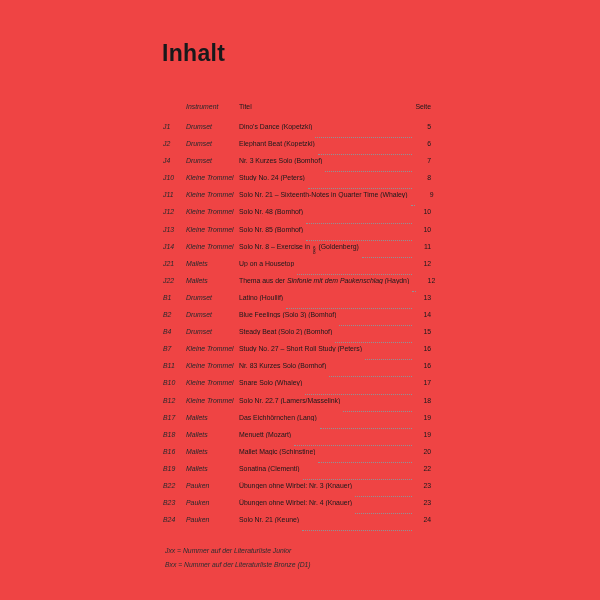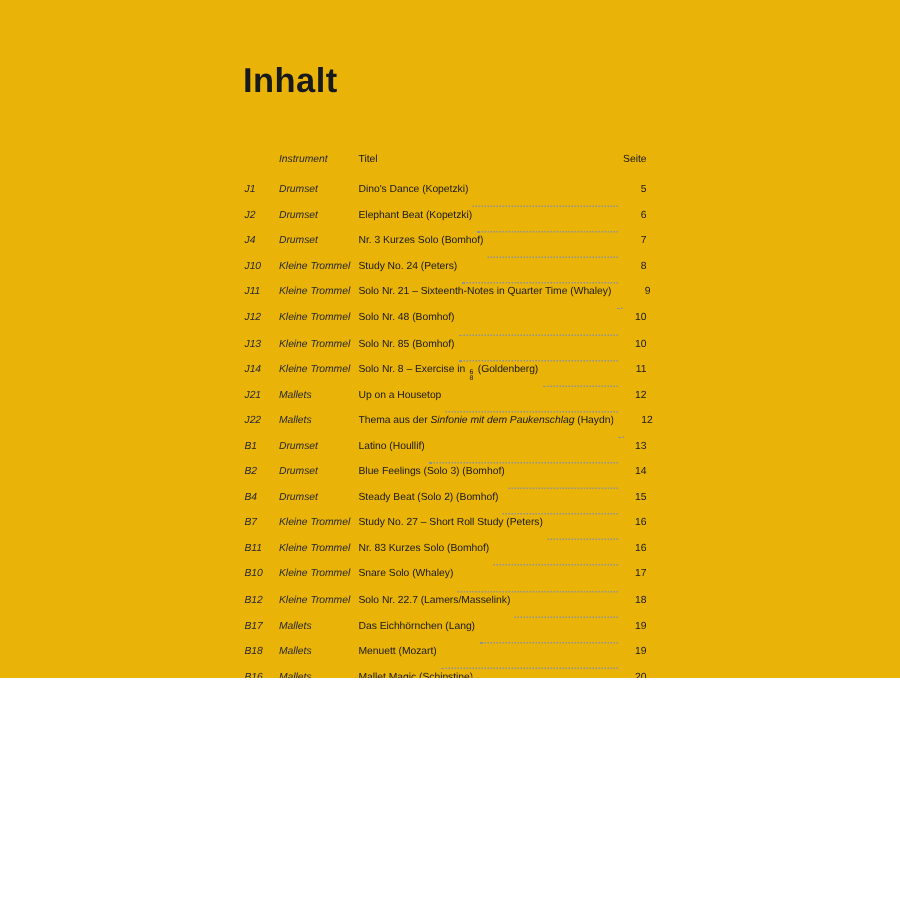--- a/index.html
+++ b/index.html
@@ -4,22 +4,22 @@
 <style>
   html,body{margin:0;padding:0;}
   body{
     width:600px;height:600px;
     background:#ffffff;
     font-family:"Liberation Sans", sans-serif;
     color:#1f2326;
     -webkit-font-smoothing:antialiased;
   }
   .page{
-    position:relative;width:600px;height:452px;
-    background:#eab308;overflow:hidden;
+    position:relative;width:600px;height:600px;
+    background:#ef4444;overflow:hidden;
   }
   .page-title{
     position:absolute;left:162px;top:40px;margin:0;
     font-size:23px;font-weight:600;letter-spacing:.3px;color:#17191b;
   }
   .toc{
     position:absolute;left:163px;top:103px;width:268px;
     font-size:6.9px;letter-spacing:-.02px;
   }
   .hrow{

